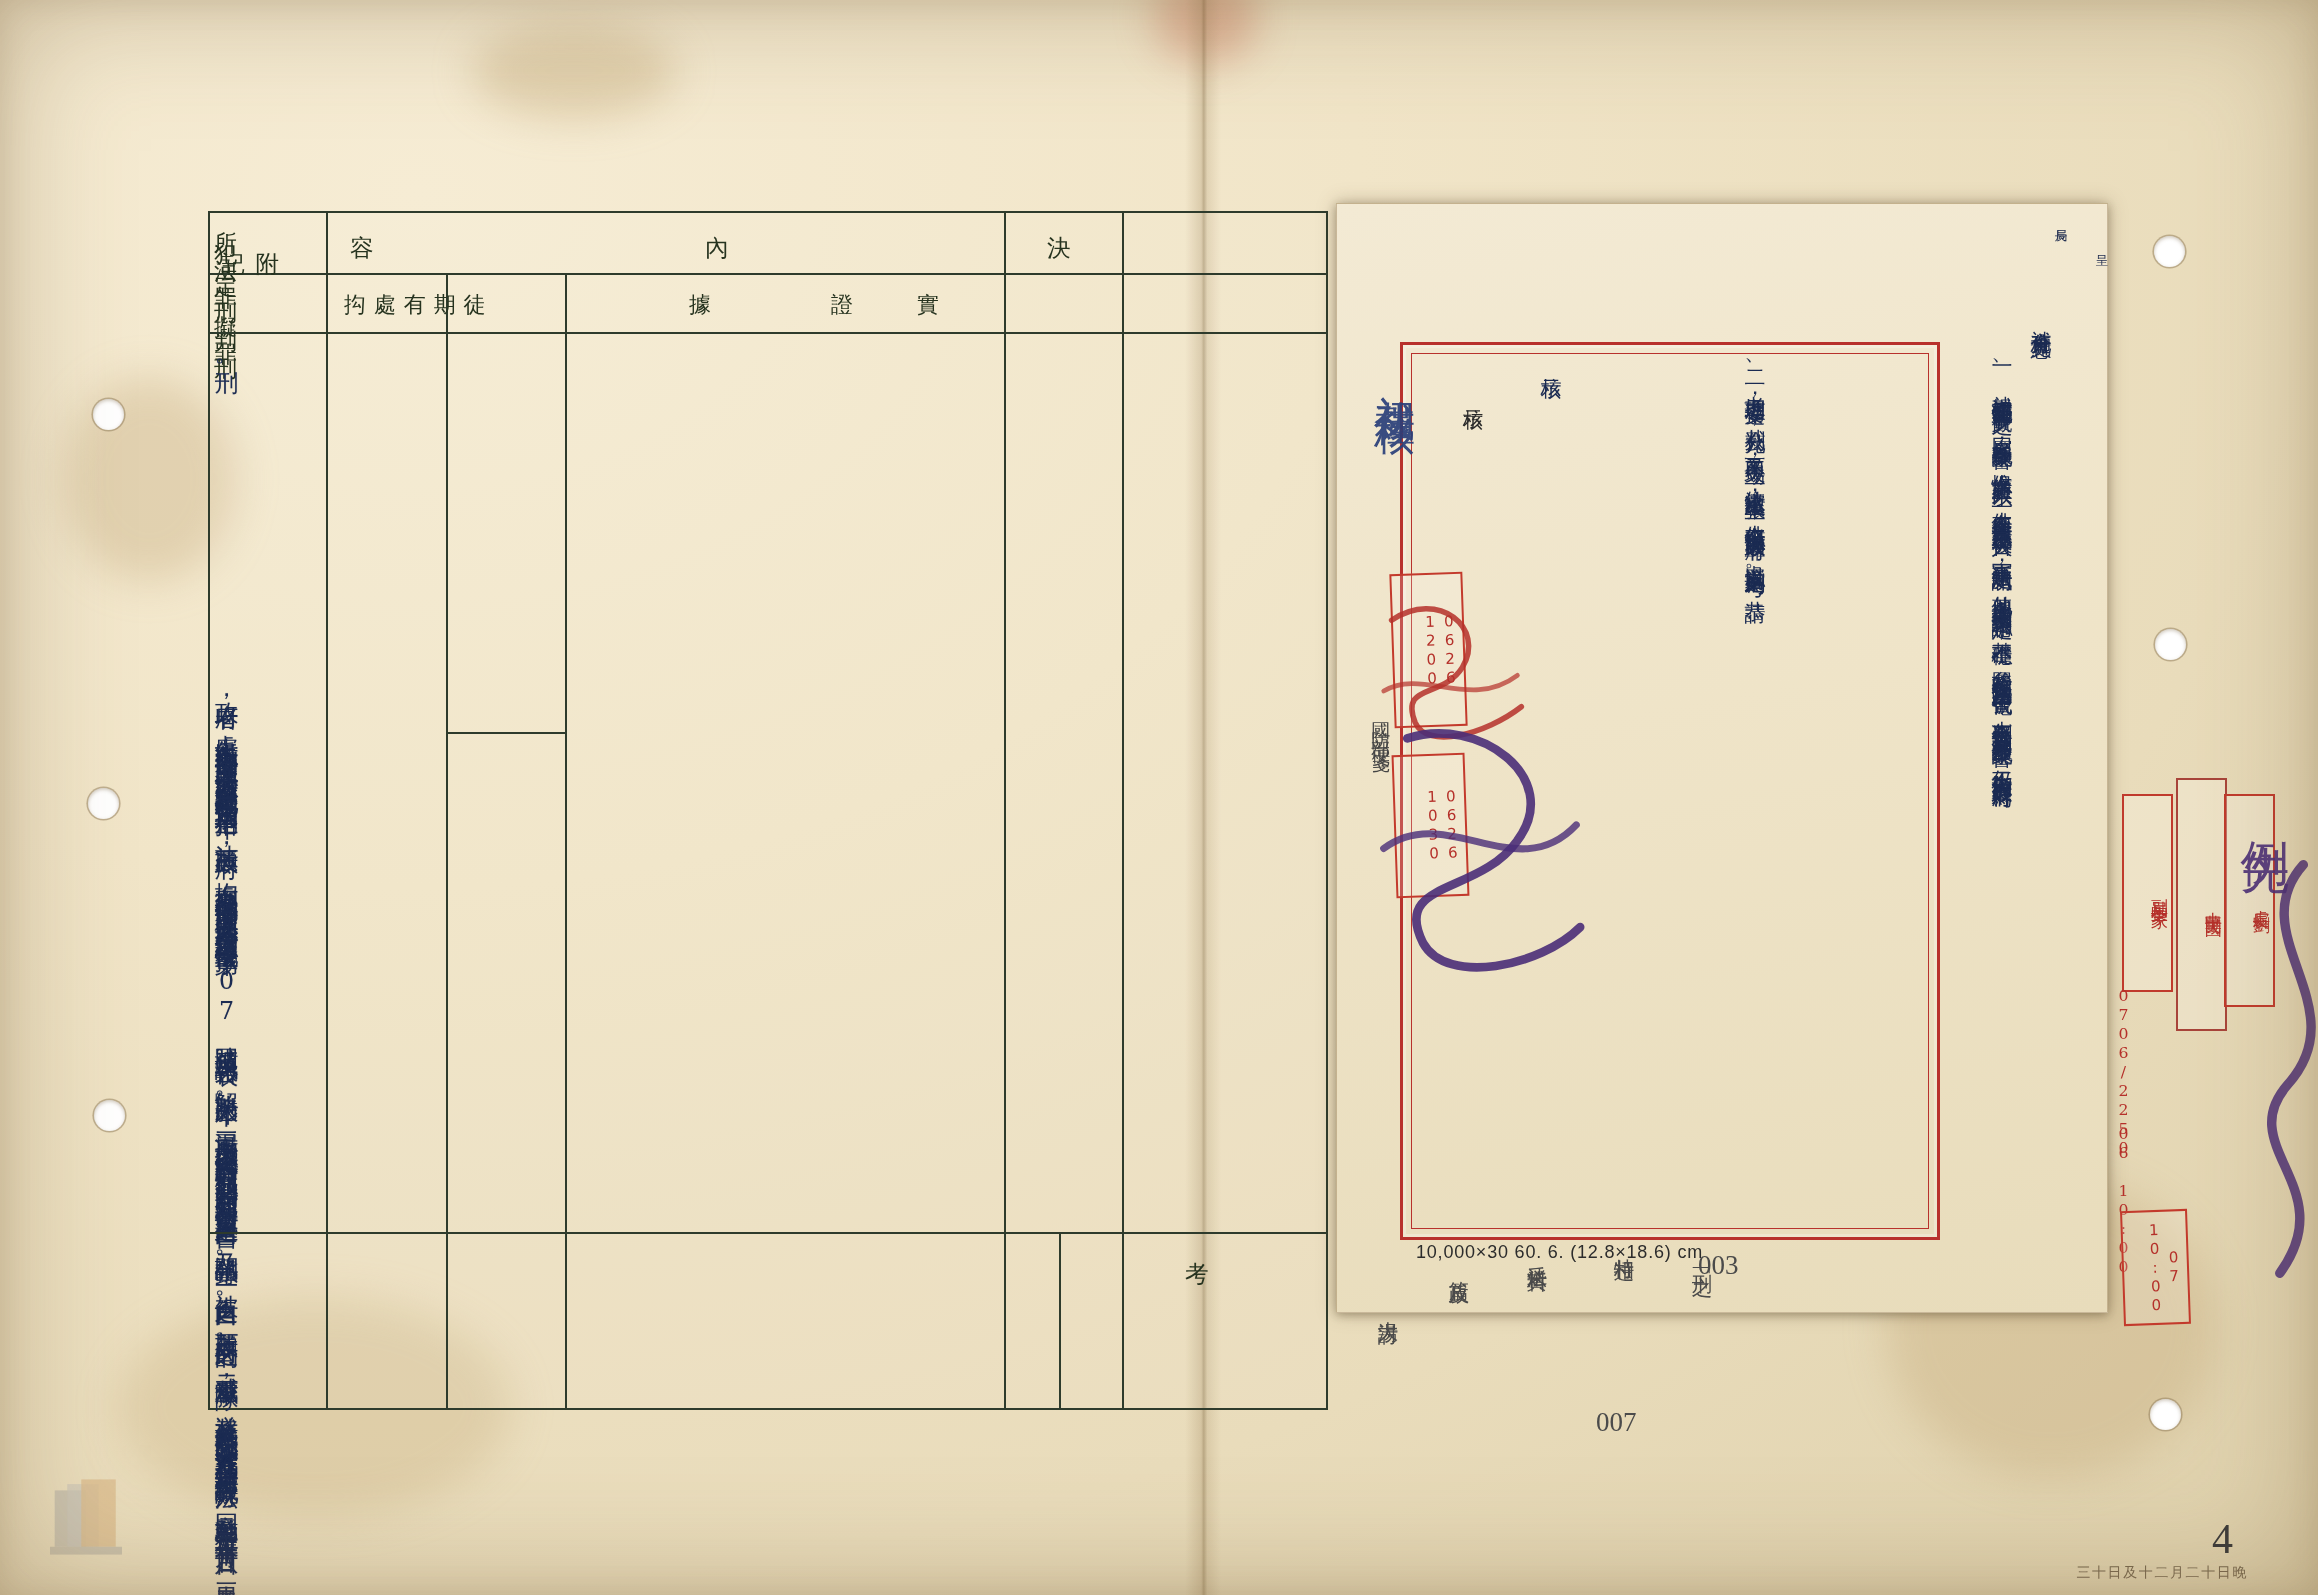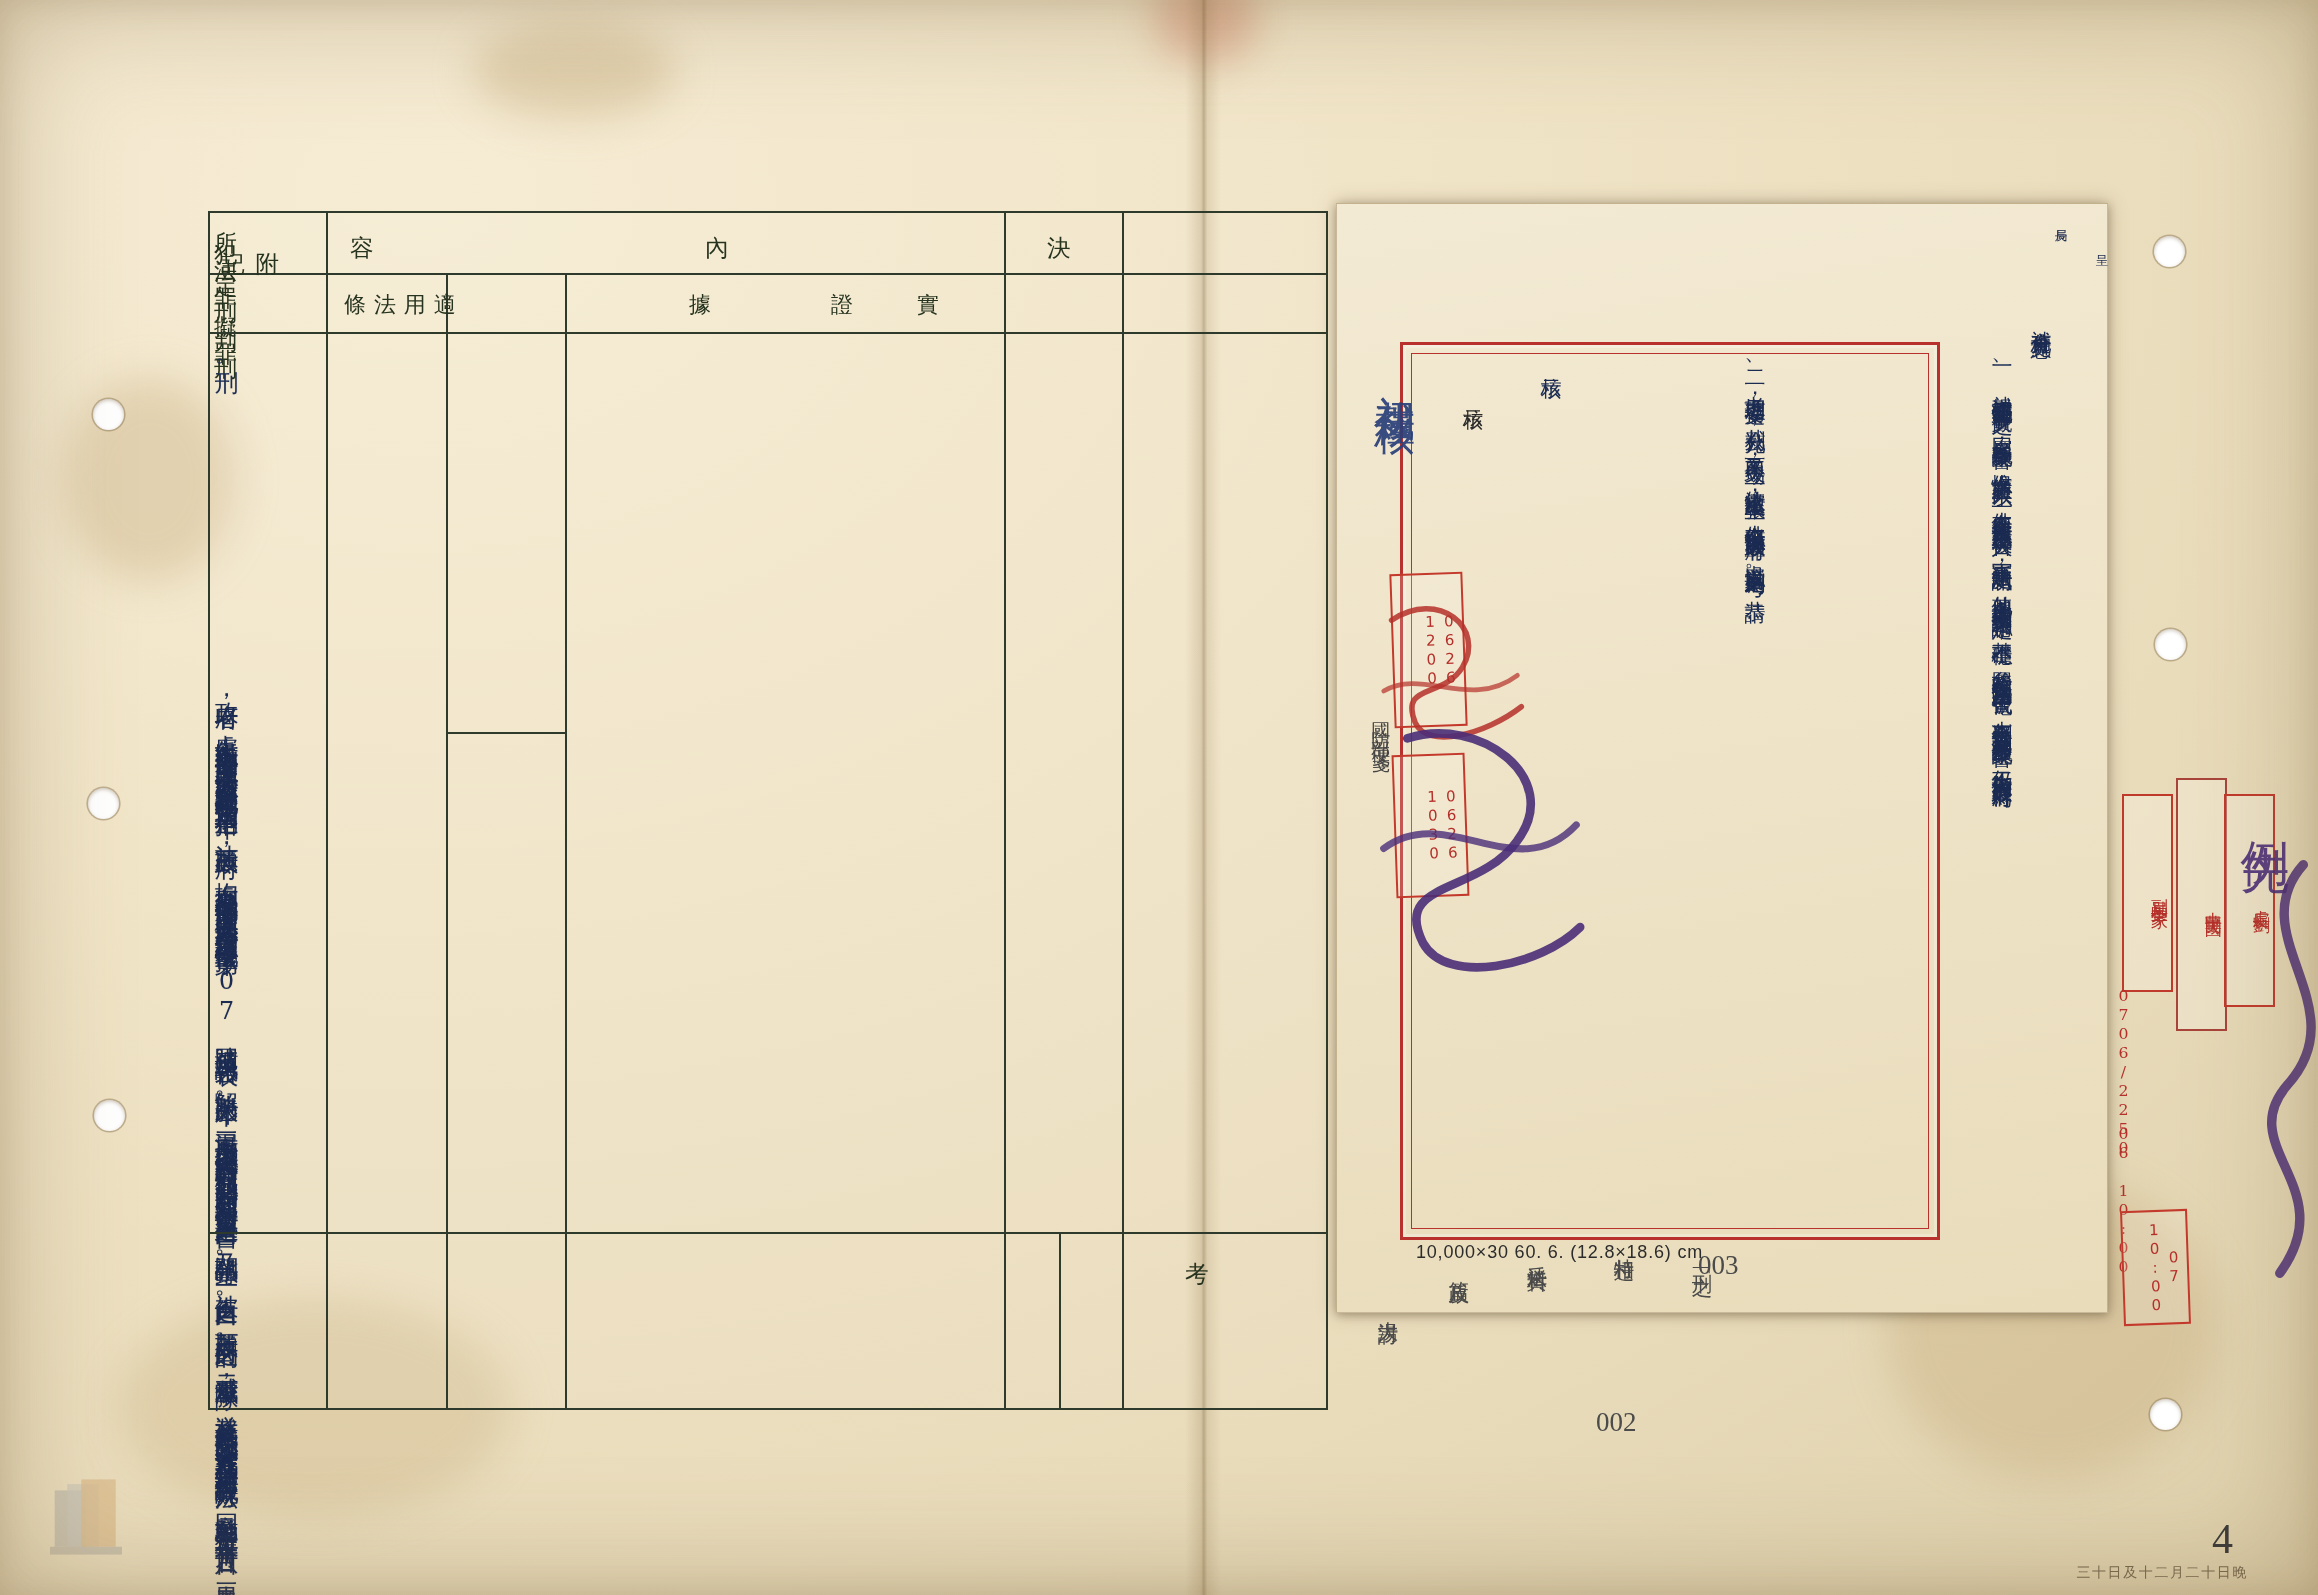--- a/index.html
+++ b/index.html
@@ -177,21 +177,21 @@
 
     <div class="vline" style="left:794px;top:1019px;"></div>
     <div class="vline" style="left:849px;top:1019px;"></div>
     <div class="vline" style="left:912px;top:1019px;"></div>
 
     <div class="hdr-cell" style="left:11px;top:35px;">記附</div>
     <div class="hdr-cell" style="left:140px;top:19px;">容</div>
     <div class="hdr-cell" style="left:495px;top:19px;">內</div>
     <div class="hdr-cell" style="left:837px;top:19px;">決</div>
 
-    <div class="hdr-cell" style="left:134px;top:77px;font-size:22px;letter-spacing:7.9px;">條法用適</div>
+    <div class="hdr-cell" style="left:134px;top:77px;font-size:22px;letter-spacing:7.9px;">抅處有期徒</div>
     <div class="hdr-cell" style="left:479px;top:77px;font-size:22px;">據</div>
     <div class="hdr-cell" style="left:621px;top:77px;font-size:22px;">證</div>
     <div class="hdr-cell" style="left:707px;top:77px;font-size:22px;">實</div>
 
     <div class="label-v" style="left:269px;top:141px;">所犯法定罪刑</div>
     <div class="label-v" style="left:269px;top:550px;">擬判罪刑</div>
 
     <div class="hdr-cell" style="left:975px;top:1045px;font-size:23.6px;letter-spacing:0;">考</div>
 
     <div class="vtext brush" style="left:161px;top:143px;height:330px;">刑。</div>
@@ -280,21 +280,21 @@
     <path d="M120 20 C40 110, 190 200, 100 300 C30 380, 170 430, 90 540" stroke="#4a2d78" stroke-width="12" fill="none" stroke-linecap="round" opacity=".85"></path>
   </svg>
 
   <div class="pencil penciltext vtext" style="left:1374px;top:1305px;">大湯討</div>
   <div class="pencil penciltext vtext" style="left:1445px;top:1265px;">篇反政</div>
   <div class="pencil penciltext vtext" style="left:1523px;top:1250px;">采法貸料</div>
   <div class="pencil penciltext vtext" style="left:1610px;top:1242px;">特相过</div>
   <div class="pencil penciltext vtext" style="left:1688px;top:1258px;">刑之「</div>
 
   <div class="pencil" style="left:1698px;top:1250px;font-size:27px;color:#4b4b4b;">003</div>
-  <div class="pencil" style="left:1596px;top:1407px;font-size:27px;color:#4b4b4b;">002</div>
+  <div class="pencil" style="left:1596px;top:1407px;font-size:27px;color:#4b4b4b;">007</div>
 
   <svg class="logo" viewBox="0 0 92 104">
     <rect x="6" y="18" width="40" height="72" fill="#9a9a9a" opacity=".7"></rect>
     <rect x="22" y="10" width="40" height="80" fill="#b5b5b5" opacity=".7"></rect>
     <rect x="40" y="4" width="44" height="86" fill="#cfa46a" opacity=".8"></rect>
     <rect x="0" y="90" width="92" height="10" fill="#8b8b8b" opacity=".6"></rect>
   </svg>
 
   <div class="foot-num">4</div>
   <div class="foot-note-jp">三十日及十二月二十日晚</div>

